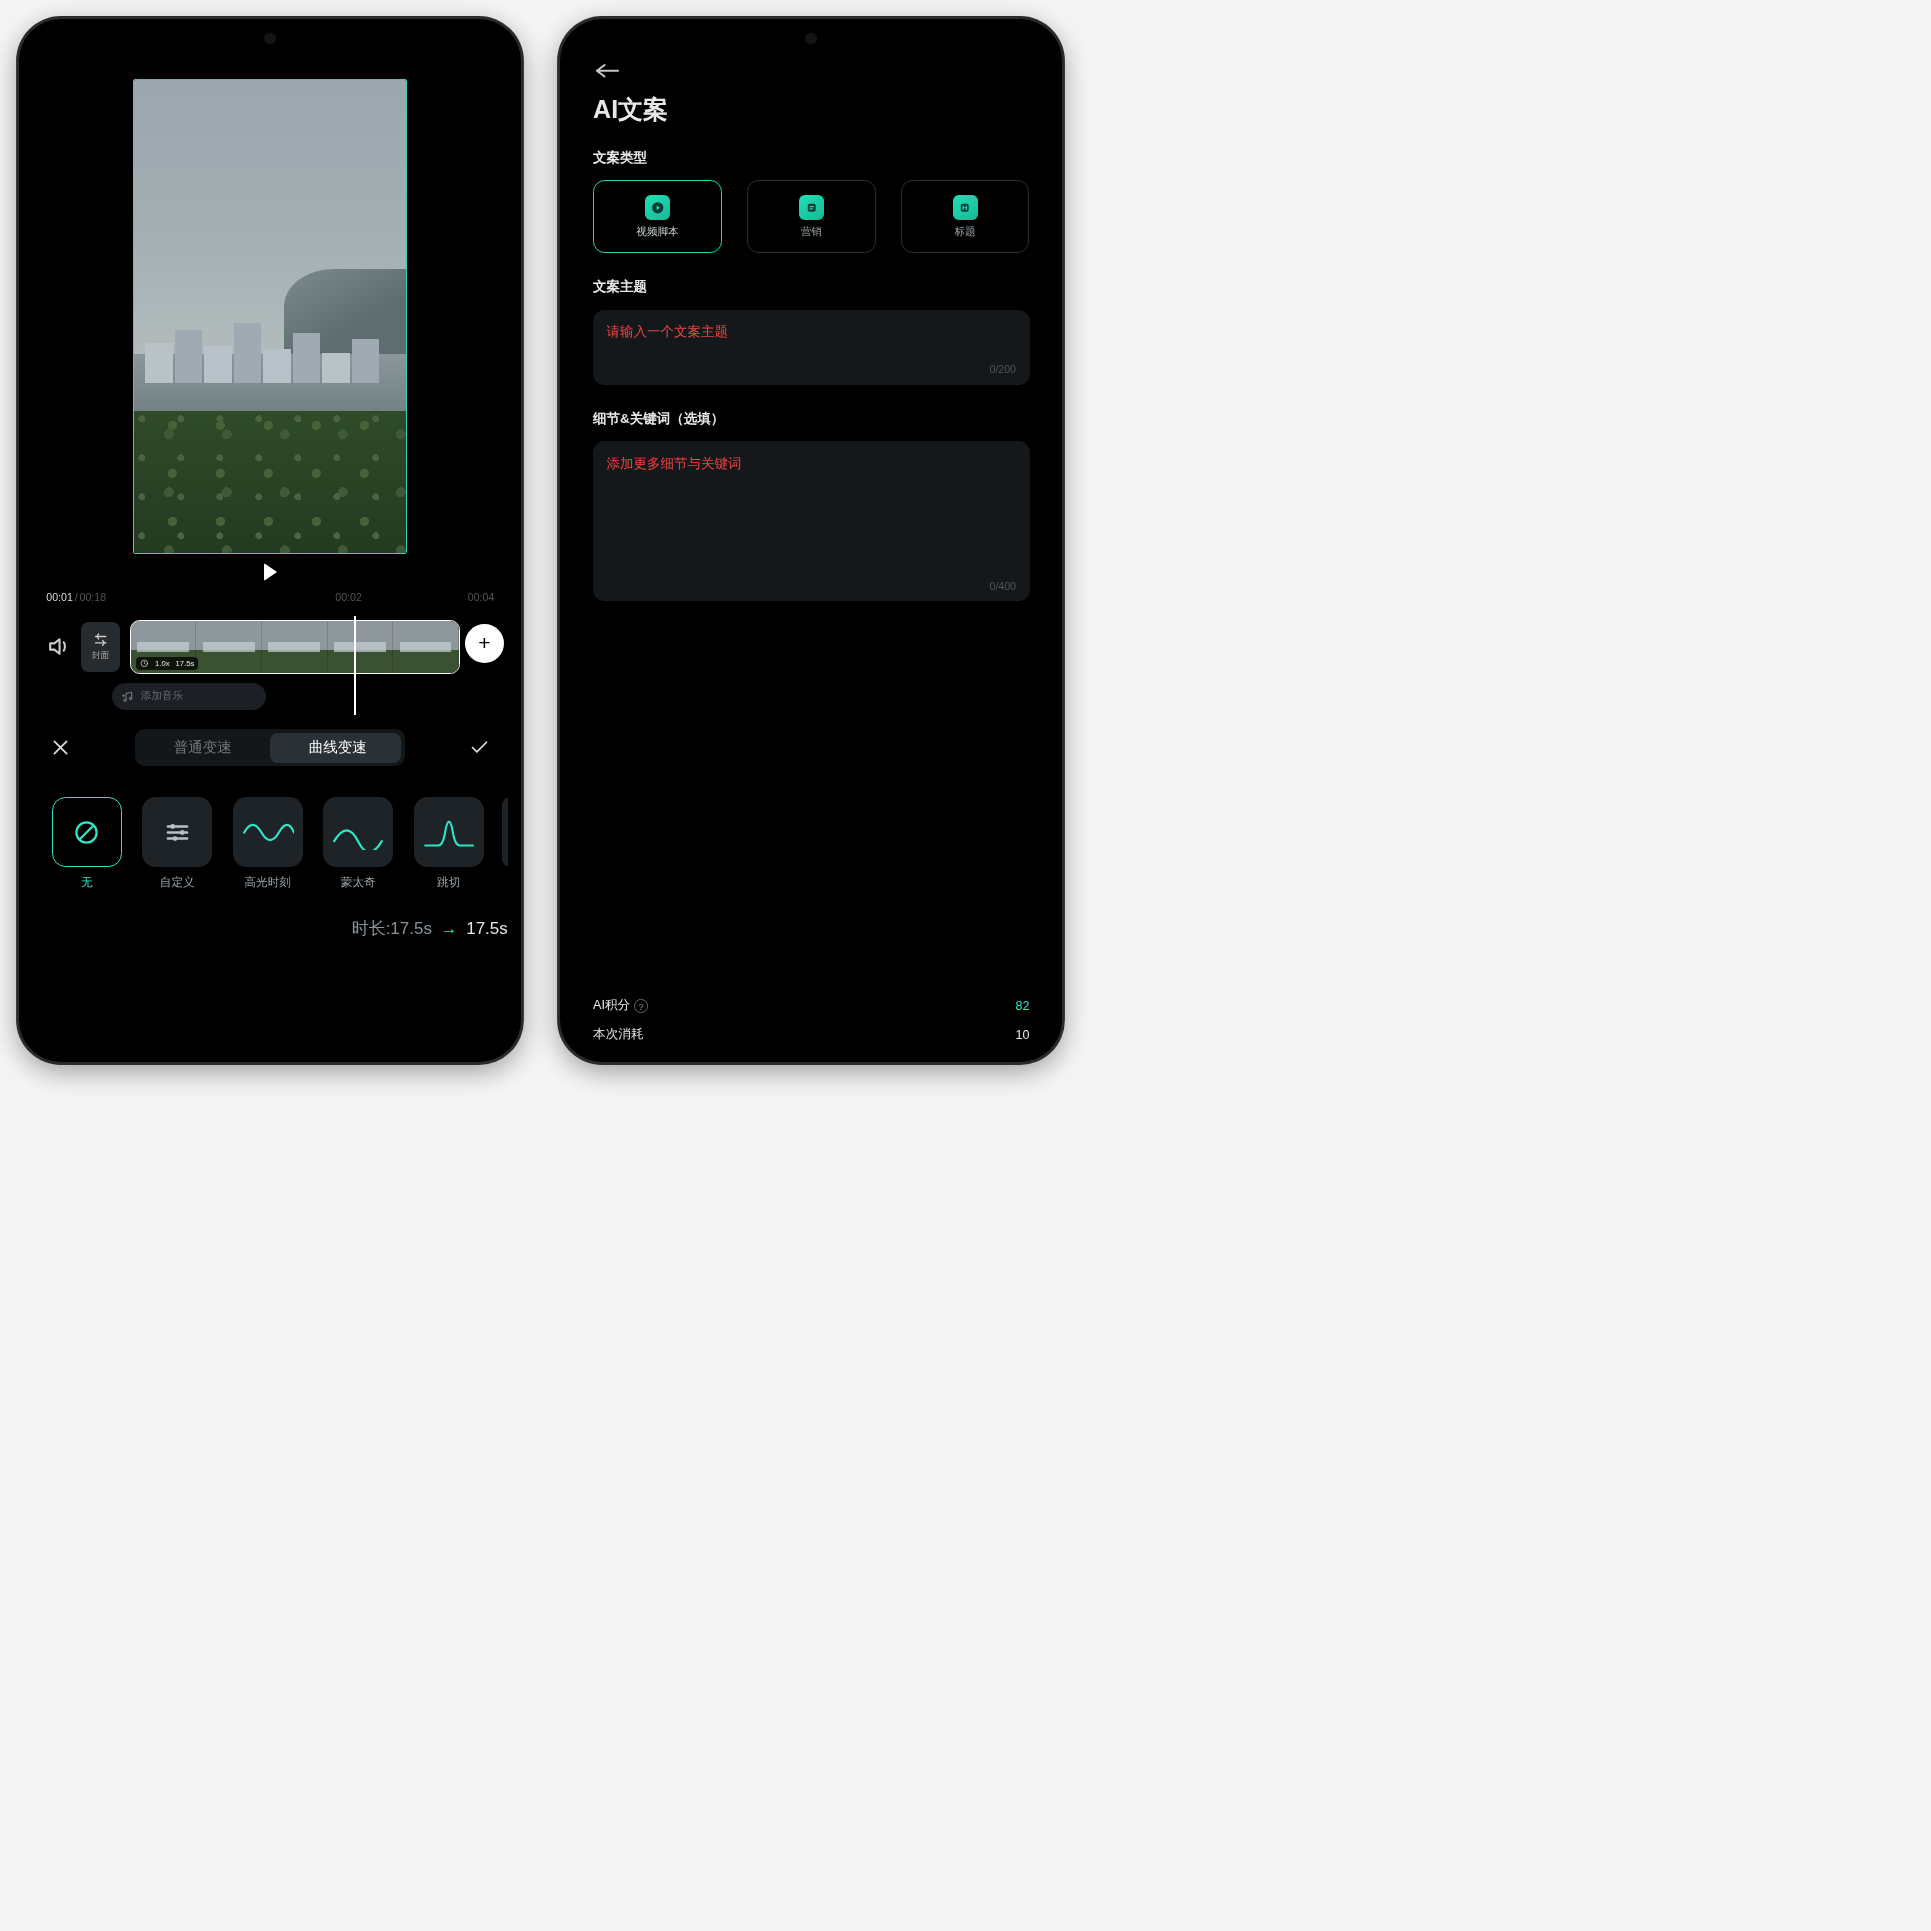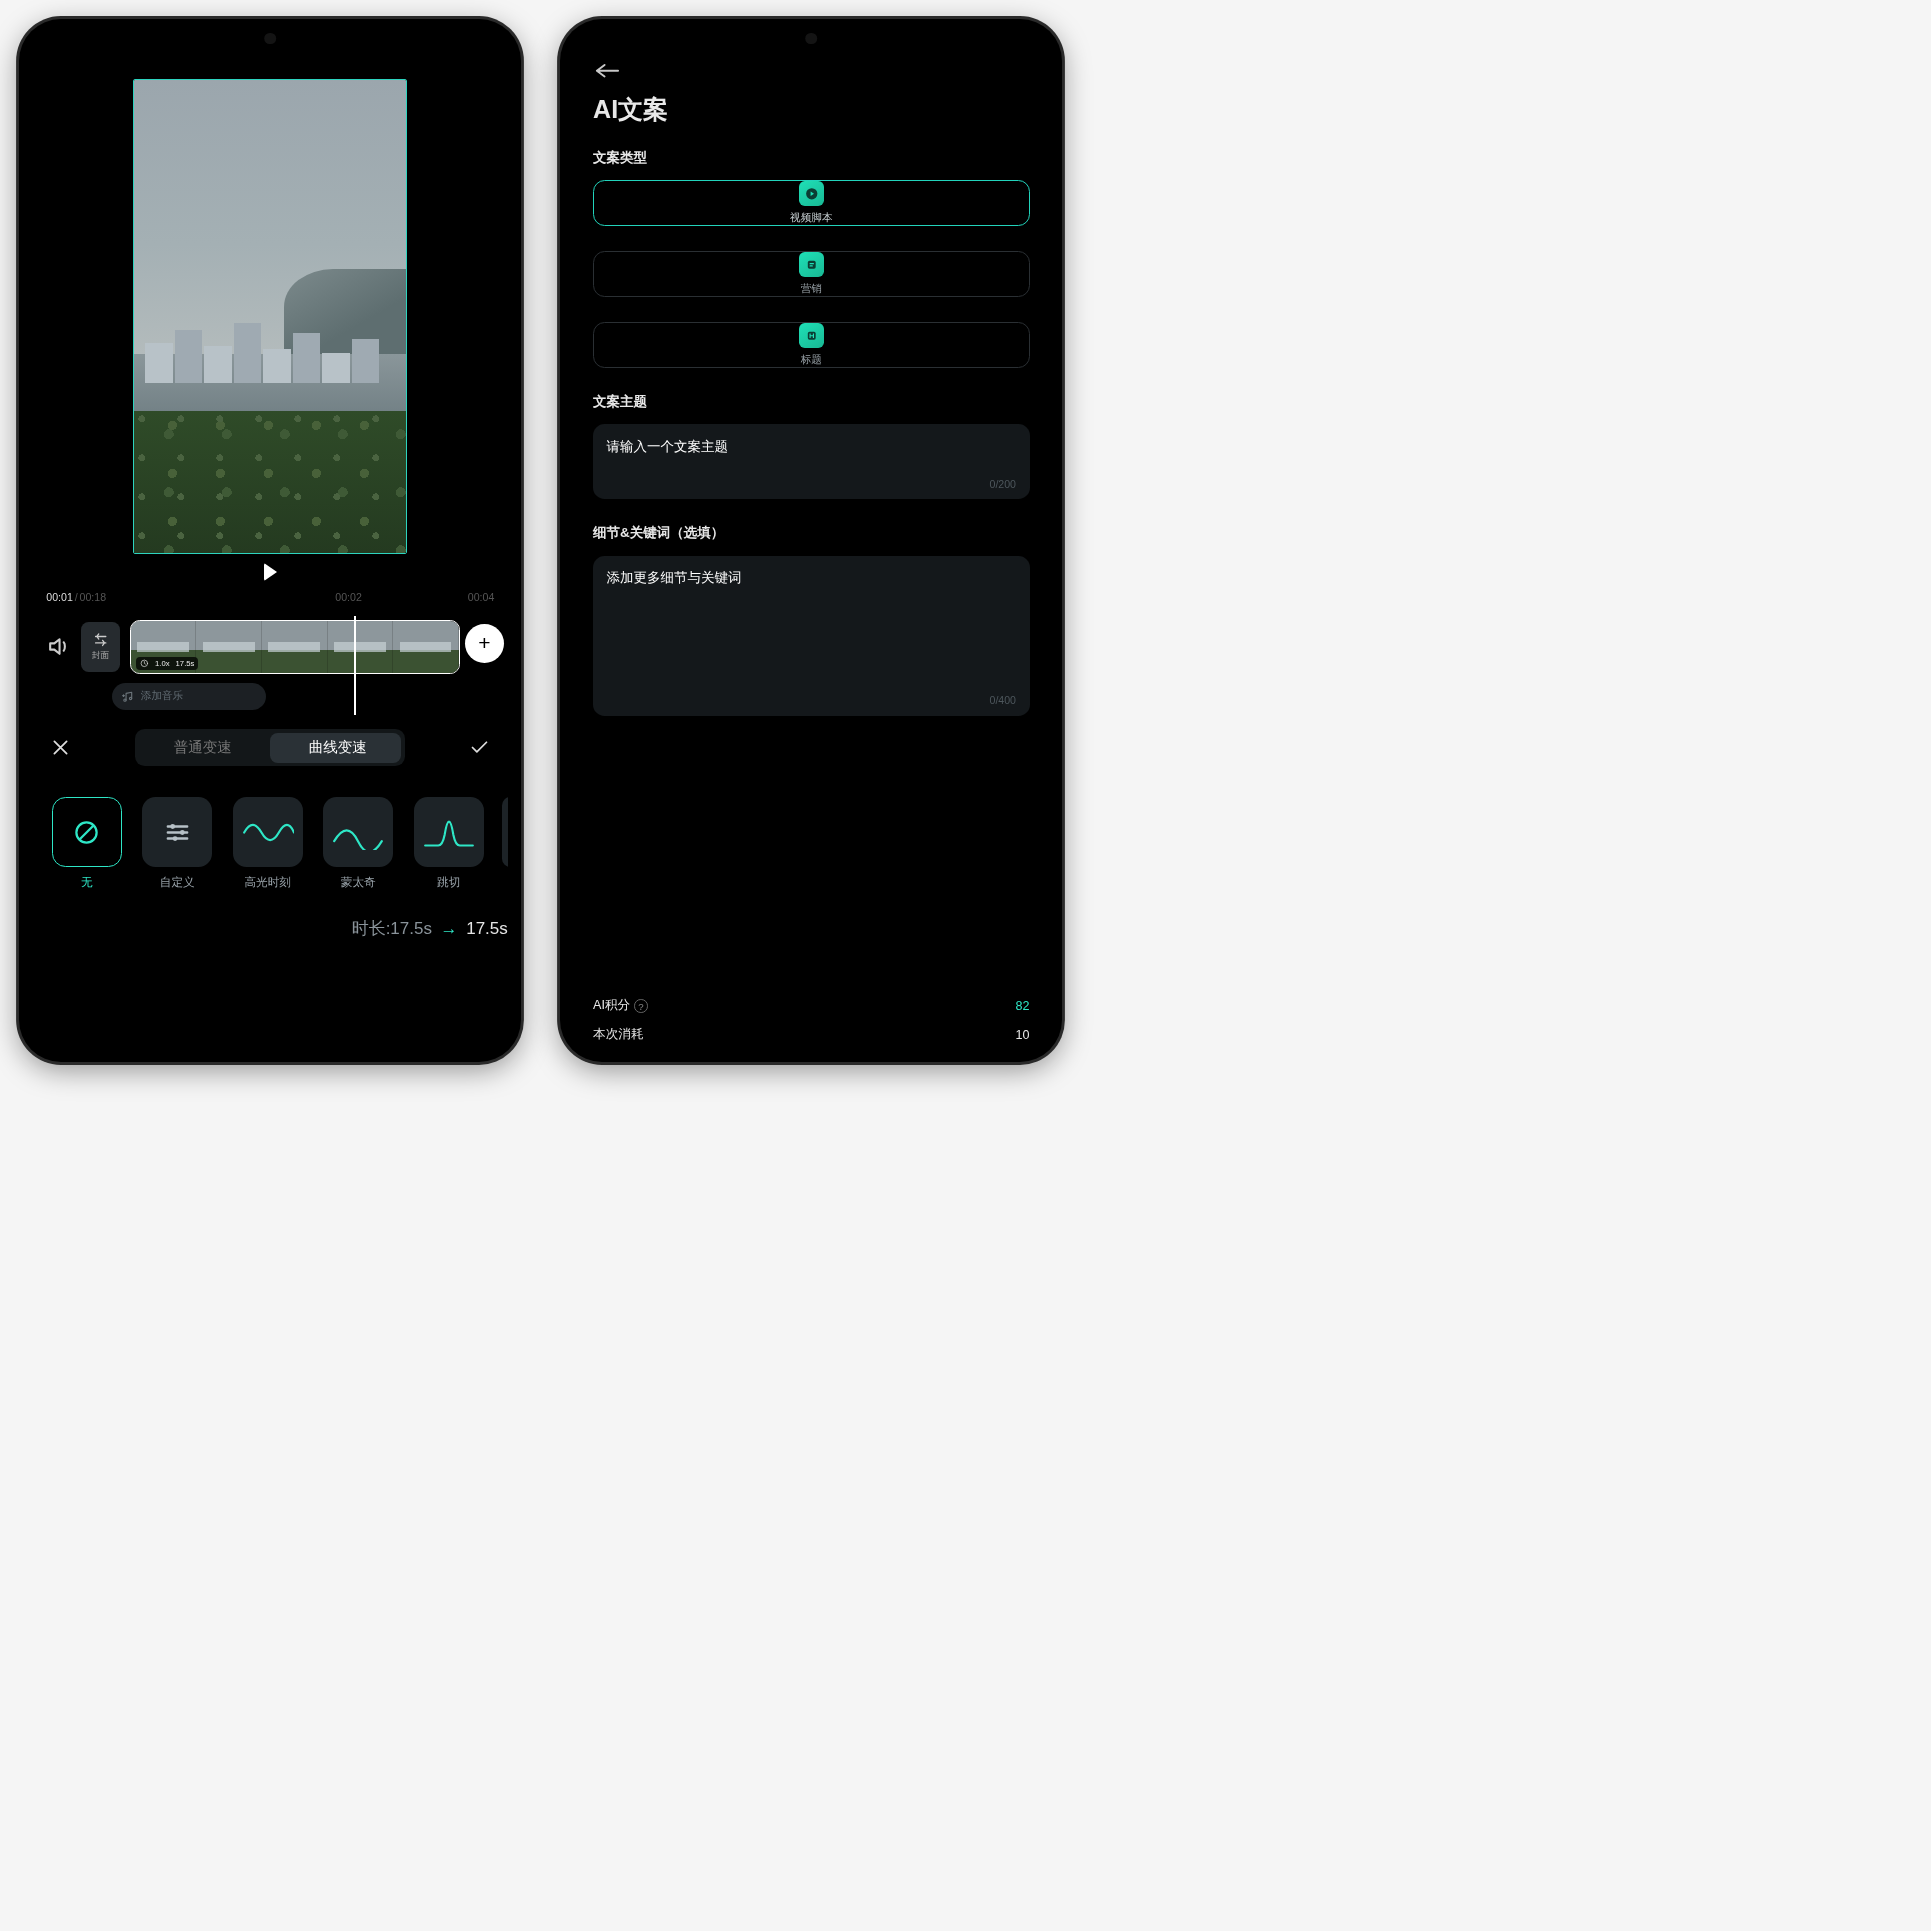--- a/index.html
+++ b/index.html
@@ -51,26 +51,26 @@
   .curve-item.sel { color:#2ee6c6; }
   .dur-row { text-align:right; font-size:17px; color:#8a939a; padding:17.4px 0 13.5px; }
   .dur-arrow { color:#2ee6c6; padding:0 3.9px; }
   .dur-new { color:#e5e5e5; }
   
   .ai { flex:1; display:flex; flex-direction:column; padding:0 19.3px; color:#e8e8e8; }
   .back { padding:29px 0 13.5px; }
   .back svg { width:27px; height:17.4px; color:#c8c8c8; }
   .h1 { font-size:25px; font-weight:700; padding-bottom:13.5px; }
   .lbl { font-size:13.5px; font-weight:600; padding:9.7px 0 13.5px; }
-  .type-row { display:flex; gap:25px;flex-direction:column; }
+  .type-row { display:flex; gap:25px; }
   .type { flex:1; height:73px; border:1px solid #2a2f33; border-radius:11.6px; display:flex; flex-direction:column; align-items:center; justify-content:center; gap:4.8px; font-size:10.6px; color:#9ba4aa; }
   .type.sel { border-color:#22d3bb; color:#c8d0d3; }
   .type-ico { width:25px; height:25px; border-radius:5.8px; display:flex; align-items:center; justify-content:center; }
   .ta { background:#14181b; border-radius:11.6px; padding:13.5px; position:relative; }
-  .ta-ph { font-size:13.5px; color:#ffffff; }
+  .ta-ph { font-size:13.5px; color:#ef4444; }
   .ta-count { position:absolute; right:13.5px; bottom:9.7px; font-size:10.6px; color:#4d565c; }
   .ai-gap { flex:1; }
   .credit-row { display:flex; justify-content:space-between; align-items:center; font-size:12.6px; padding:5.8px 0; }
   .credit-val { color:#2ee6c6;margin-left:48px; }
   .qmark { display:inline-flex; width:13.5px; height:13.5px; border:1px solid #666; border-radius:50%; font-size:9.7px; align-items:center; justify-content:center; margin-left:3.9px; color:#888; vertical-align:middle; }
   .gen-btn { height:50px; border-radius:11.6px; background:linear-gradient(90deg,#5de3e3,#35e0a7); color:#05221c; font-size:16.4px; font-weight:600; display:flex; align-items:center; justify-content:center; margin:9.7px 0 17.4px; }
   
   svg { display:block; }
   .stroke { fill:none; stroke:currentColor; stroke-width:2; stroke-linecap:round; stroke-linejoin:round; }
 </style>

